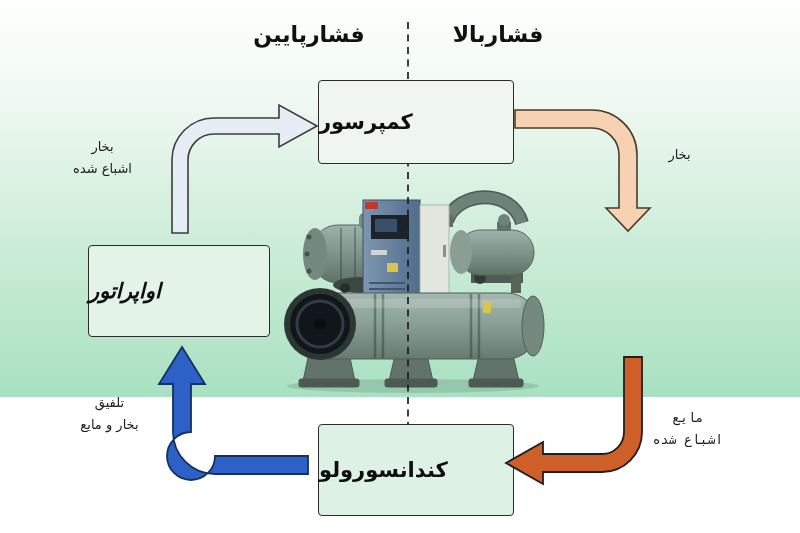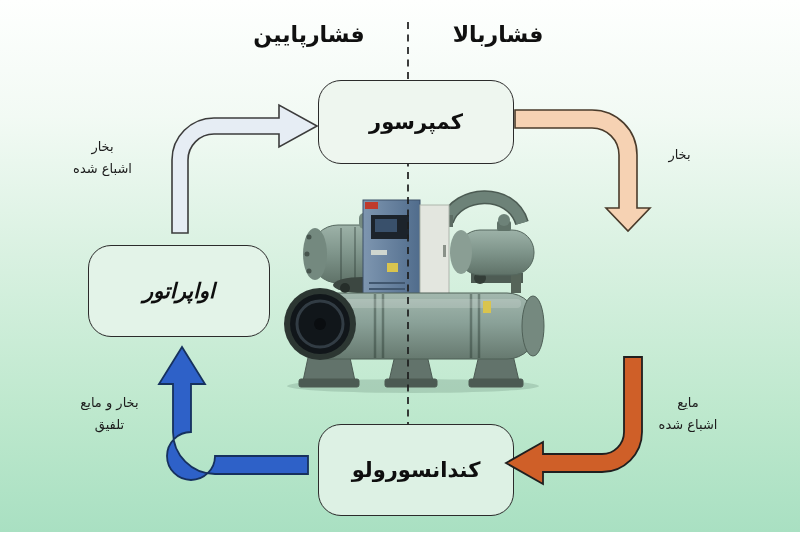--- a/index.html
+++ b/index.html
@@ -1,22 +1,22 @@
 <!DOCTYPE html>
 <html lang="fa"><head>
 <meta charset="utf-8">
 <style>
   html,body{margin:0;padding:0;}
   body{width:800px;height:533px;overflow:hidden;font-family:"DejaVu Sans",sans-serif;}
-  .stage{position:relative;width:800px;height:532px;
+  .stage{position:relative;width:800px;height:397px;
     background:linear-gradient(180deg,#fefffe 0%,#f2faf4 22%,#d9f1e1 48%,#bde8cd 78%,#a9e0c2 100%);}
   .layer{position:absolute;left:0;top:0;width:800px;height:533px;pointer-events:none;}
   .hdr{position:absolute;z-index:5;font-weight:bold;font-size:22px;color:#101010;text-align:center;direction:rtl;}
-  .box{position:absolute;z-index:3;border:1.7px solid #2b2b2b;border-radius:23px;
-       display:flex;align-items:center;justify-content:center;
+  .box{position:absolute;z-index:3;border:1.7px solid #2b2b2b;border-radius:4px;
+       display:flex;align-items:center;justify-content:flex-end;
        font-weight:bold;font-size:21px;color:#0e0e0e;direction:rtl;}
   .albl{position:absolute;z-index:5;font-size:13px;color:#1c1c1c;text-align:center;direction:rtl;line-height:1.7;}
   .machine{position:absolute;left:275px;top:175px;width:270px;height:220px;z-index:1;}
   .dash{z-index:2;} .arrows{z-index:4;}
 </style>
 </head>
 <body>
 
 <div class="stage">
 
@@ -138,22 +138,22 @@
     <path stroke="#16315e" stroke-width="1.8" d="M308,456 L215,456 A24,24 0 1 1 191,432 L191,384 L205,384 L182,347 L159,384 L173,384 L173,432 A42,42 0 0 0 215,474 L308,474 Z" fill="#2e61c8"></path>
   </svg>
 
   <div class="albl" style="left:35px;top:136px;width:135px;">
     <div>بخار</div>
     <div>اشباع شده</div>
   </div>
   <div class="albl" style="left:612px;top:144px;width:135px;">
     <div>بخار</div>
   </div>
-  <div class="albl" style="left:618px;top:392px;width:140px;">
+  <div class="albl" style="left:618px;top:408px;width:140px;font-family:Liberation Mono, monospace;">
     <div>مایع</div>
     <div>اشباع شده</div>
   </div>
   <div class="albl" style="left:42px;top:392px;width:135px;">
+    <div>تلفیق</div>
     <div>بخار و مایع</div>
-    <div>تلفیق</div>
   </div>
 
 </div>
 
 </body></html>

